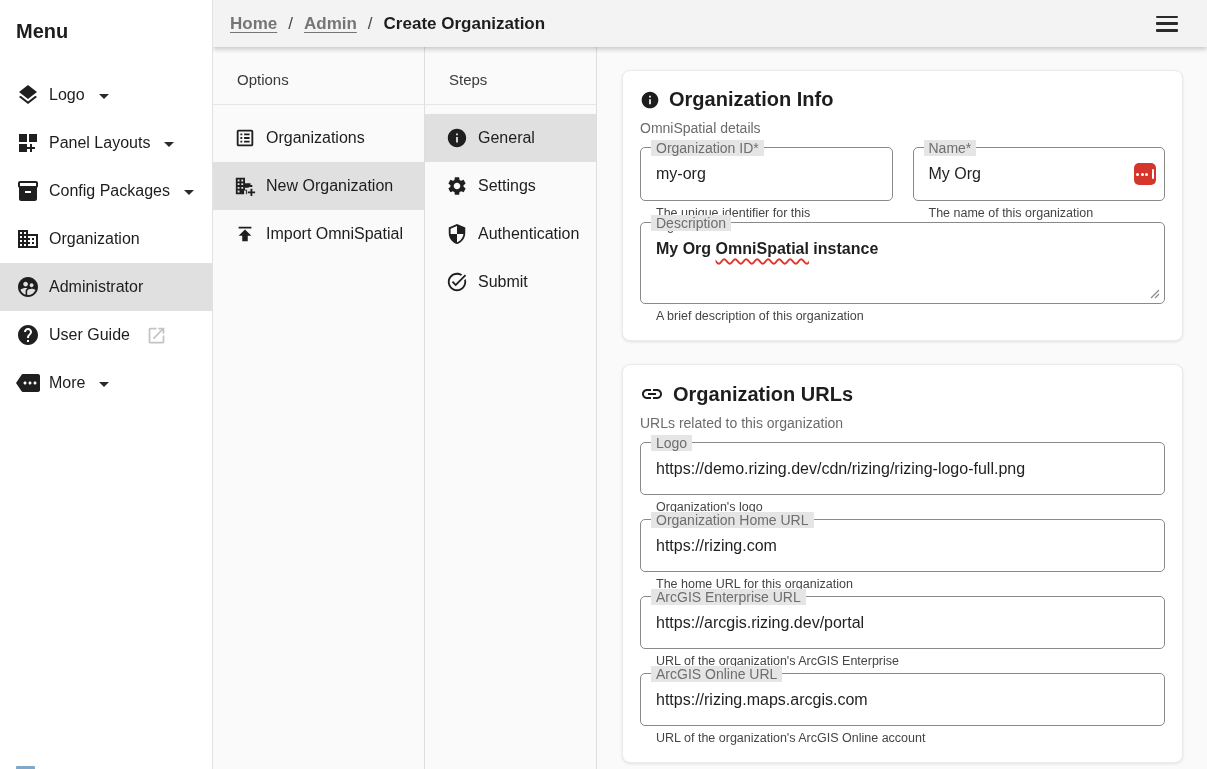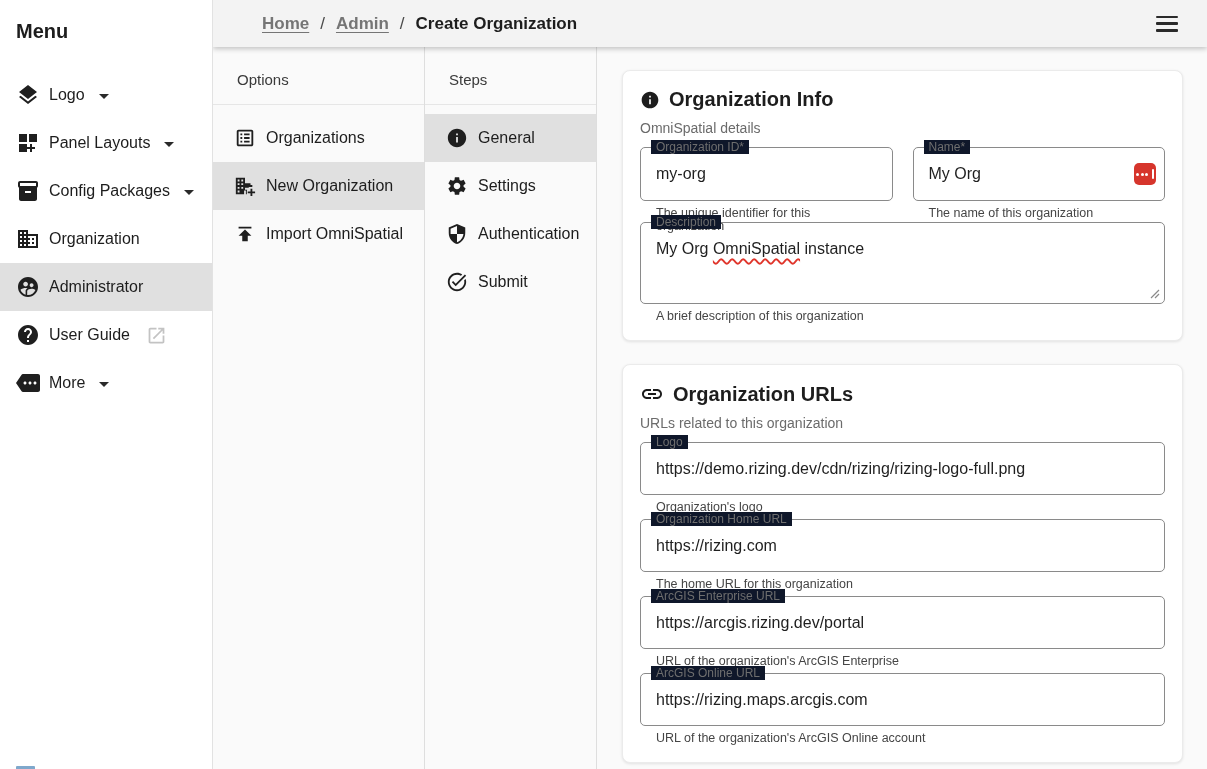--- a/index.html
+++ b/index.html
@@ -19,21 +19,21 @@
   .caret { width:0; height:0; border-left:5px solid transparent; border-right:5px solid transparent;
            border-top:5px solid #2a2a2a; margin-left:5px; margin-top:2px; }
   .ext-icon { margin-left:7px; display:flex; }
   .blue-sliver { position:absolute; left:16px; bottom:0; width:19px; height:3px;
                  background:#7fa8cc; border-radius:1px 1px 0 0; }
 
   
   .topbar { position:absolute; left:213px; top:0; width:994px; height:47px;
             background:#f3f3f3; display:flex; align-items:center; padding:0 29px 0 17px;
             box-shadow:0 2px 5px rgba(0,0,0,0.22); z-index:15; }
-  .breadcrumb { display:flex; align-items:center; gap:11px; font-size:17px;margin-left:32px; }
+  .breadcrumb { display:flex; align-items:center; gap:11px; font-size:17px; }
   .crumb-link { color:#757575; font-weight:600; text-decoration:underline; text-underline-offset:3px; cursor:pointer; }
   .crumb-sep { color:#4a4a4a; font-weight:400; }
   .crumb-current { color:#1d1d1d; font-weight:700; }
   .hamburger { margin-left:auto; width:22px; height:16px; display:flex; flex-direction:column;
                justify-content:space-between; cursor:pointer; }
   .hamburger span { display:block; height:2.6px; background:#2a2a2a; border-radius:1px; }
 
   
   .panel { position:absolute; top:47px; height:722px; background:#fafafa; border-right:1px solid #dedede; }
   .panel-options { left:213px; width:212px; }
@@ -50,37 +50,37 @@
           background:#fafafa; padding:23px 0 0 25px; }
   .card { width:561px; background:#ffffff; border:1px solid #ebebeb; border-radius:8px;
           box-shadow:0 1px 3px rgba(0,0,0,0.10); padding:17px; }
   .card + .card { margin-top:23px; }
   .card-title-row { display:flex; align-items:center; gap:9px; }
   .card-title { font-size:20px; font-weight:700; color:#1d1d1d; }
   .card-subtitle { font-size:14px; color:#6b6b6b; margin-top:9px; }
 
   
   .field { position:relative; height:54px; border:1px solid #8a8a8a; border-radius:5px; background:transparent; }
-  .field .flabel { position:absolute; top:-8px; left:10px; background:#0f172a; padding:0 5px;
-                   font-size:12px; color:#6e6e6e; white-space:nowrap; z-index:3; }
+  .field .flabel { position:absolute; top:-8px; left:10px; background:#e5e5e5; padding:0 5px;
+                   font-size:14px; color:#6e6e6e; white-space:nowrap; z-index:3; }
   .field input { width:100%; height:100%; border:none; background:transparent; outline:none;
                  font-family:"Liberation Sans", sans-serif; font-size:16px; color:#1f1f1f; padding:0 38px 0 15px; }
   .helper { font-size:12.5px; line-height:13px; color:#454545; margin:6px 0 0 16px; position:relative; z-index:2; }
 
   .fields-row { display:flex; gap:20px; margin-top:11px; height:75px; }
   .fcol { flex:1; position:relative; }
   .fcol .helper.wrap { max-width:186px; }
   .red-ext-icon { position:absolute; right:8px; top:50%; transform:translateY(-50%);
                   width:22px; height:22px; background:#d6352c; border-radius:5px;
                   display:flex; align-items:center; justify-content:center; gap:1.5px; cursor:pointer; }
   .red-ext-icon .dot { width:3px; height:3px; background:#fff; border-radius:50%; }
   .red-ext-icon .bar { width:2px; height:10px; background:#fff; margin-left:2px; border-radius:1px; }
 
   .field.textarea { height:82px; }
-  .ta-value { padding:17px 16px 0 15px; font-size:16px; color:#1f1f1f; }
+  .ta-value { padding:17px 16px 0 15px; font-size:16px; color:#1f1f1f;font-weight:bold; }
   .misspelled { text-decoration:underline; text-decoration-style:wavy; text-decoration-color:#e0352b;
                 text-decoration-thickness:2px; text-underline-offset:4px; }
   .resize-handle { position:absolute; right:4px; bottom:4px; cursor:nwse-resize; display:flex; }
 
   .url-block { margin-top:5px; }
   .url-block.first { margin-top:11px; }
   .url-block .field { height:53px; }
 </style>
 </head>
 <body>

